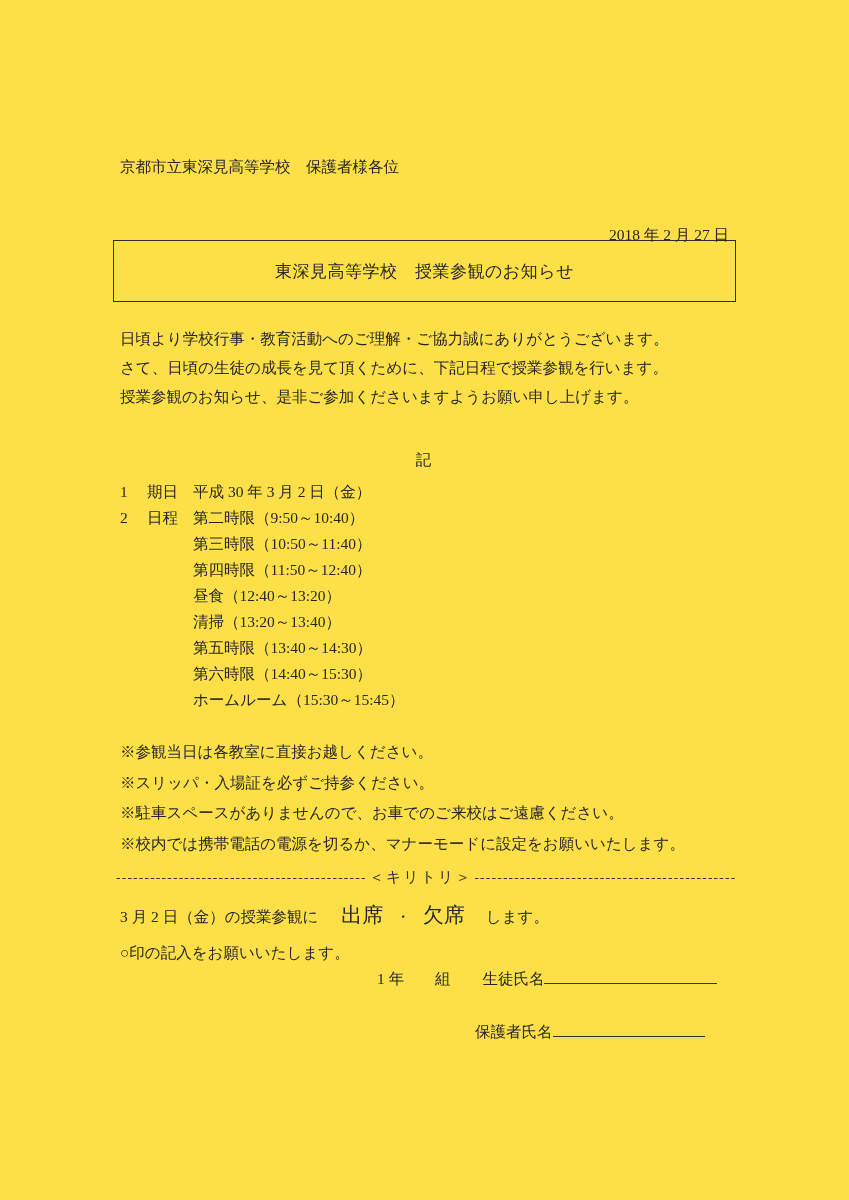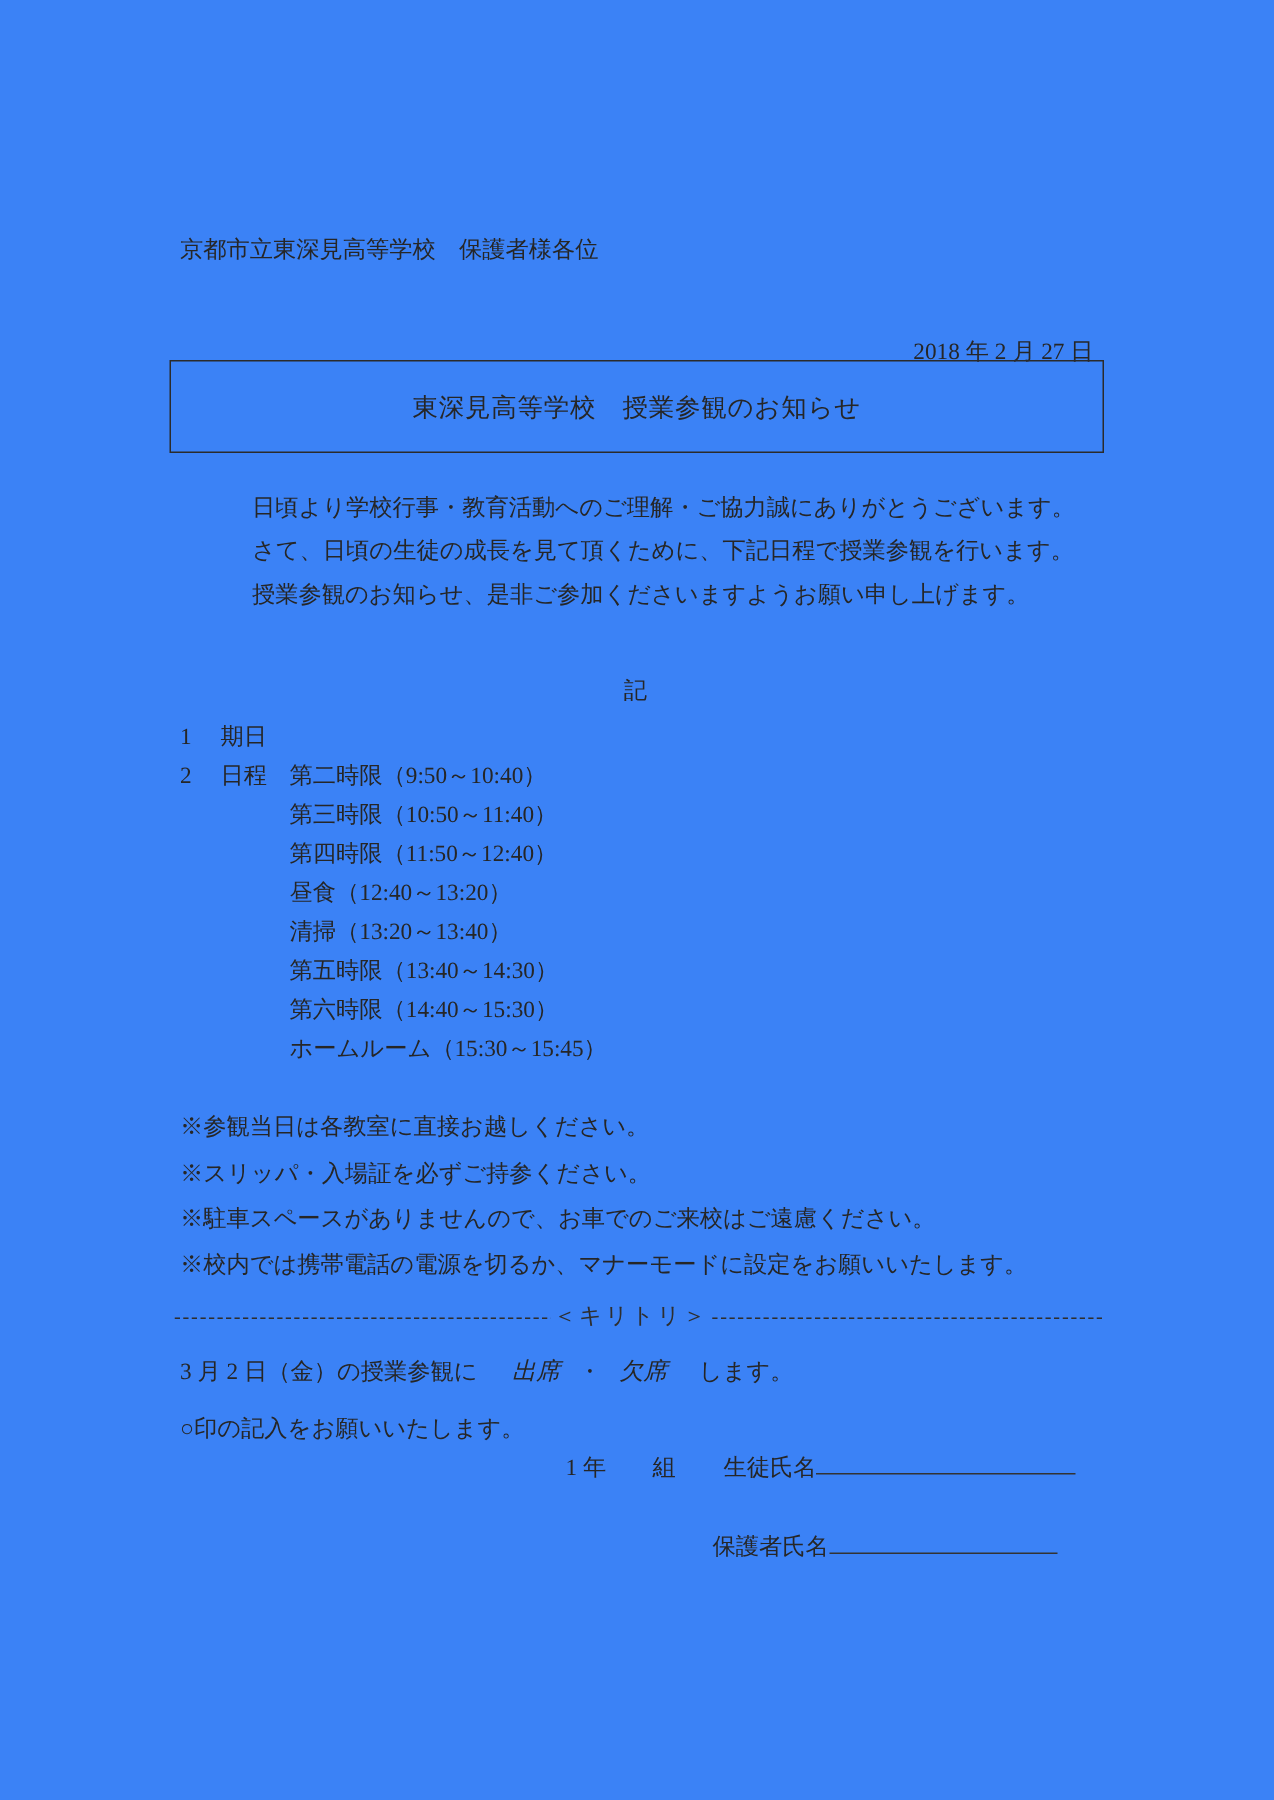--- a/index.html
+++ b/index.html
@@ -1,37 +1,37 @@
 <!DOCTYPE html>
 <html lang="ja"><head>
 <meta charset="utf-8">
 <style>
   html,body { margin:0; padding:0; background:#ffffff; }
   .page {
     position:relative;
     width:849px; height:1200px;
-    background:#3b82f6;
+    background:#fde047;
     color:#262626;
     font-family:"Liberation Serif","DejaVu Serif",serif;
     font-size:15.5px;
     overflow:hidden;
   }
   .abs { position:absolute; }
 
   .addressee { left:120px; top:155px; line-height:24px; }
   .issue-date { right:120px; top:223px; line-height:24px; }
 
   .title-box {
     left:113px; top:240px; width:621px; height:60px;
     border:1.5px solid #2b2b2b;
     display:flex; align-items:center; justify-content:center;
     font-size:17px; letter-spacing:0.5px;
   }
 
-  .greeting { left:120px; top:324px; line-height:29px;margin-left:48px; }
+  .greeting { left:120px; top:324px; line-height:29px; }
 
   .record-marker { left:113px; top:450px; width:621px; text-align:center; }
 
   .agenda { left:120px; top:479px; line-height:26px; }
   .agenda-row { display:flex; }
   .agenda-num { width:27px; }
   .agenda-label { width:46px; }
   .schedule-row { padding-left:73px; }
 
   .notes { left:120px; top:737px; line-height:30.5px; }
@@ -40,21 +40,21 @@
     left:116px; top:868px; width:619px;
     display:flex; align-items:center;
     font-size:13.5px; color:#2e2e2e;
   }
   .dashes { overflow:hidden; white-space:nowrap; letter-spacing:1.2px; }
   .dashes-left { width:251px; }
   .dashes-right { flex:1; }
   .cut-label { letter-spacing:2px; font-size:15px; padding:0 2px; white-space:nowrap; }
 
   .reply-row { left:120px; top:901px; display:flex; align-items:baseline; line-height:28px; }
-  .reply-choice { font-size:16px;font-style:italic; }
+  .reply-choice { font-size:21px; }
   .choice-attend { margin-left:23px; }
   .choice-dot { margin:0 12px; }
   .reply-suffix { margin-left:21px; }
 
   .instruction { left:120px; top:941px; line-height:24px; }
 
   .form-row1 { left:377px; top:967px; line-height:24px; white-space:nowrap; }
   .form-row2 { left:475px; top:1020px; line-height:24px; white-space:nowrap; }
   .class-label { margin-left:27px; }
   .student-name-label { margin-left:28px; }
@@ -84,20 +84,21 @@
     <div>さて、日頃の生徒の成長を見て頂くために、下記日程で授業参観を行います。</div>
     <div>授業参観のお知らせ、是非ご参加くださいますようお願い申し上げます。</div>
   </div>
 
   <div class="abs record-marker">記</div>
 
   <div class="abs agenda">
     <div class="agenda-row">
       <span class="agenda-num">1</span>
       <span class="agenda-label">期日</span>
+      <span>平成 30 年 3 月 2 日（金）</span>
     </div>
     <div class="agenda-row">
       <span class="agenda-num">2</span>
       <span class="agenda-label">日程</span>
       <span>第二時限（9:50～10:40）</span>
     </div>
     <div class="schedule-row">第三時限（10:50～11:40）</div>
     <div class="schedule-row">第四時限（11:50～12:40）</div>
     <div class="schedule-row">昼食（12:40～13:20）</div>
     <div class="schedule-row">清掃（13:20～13:40）</div>

